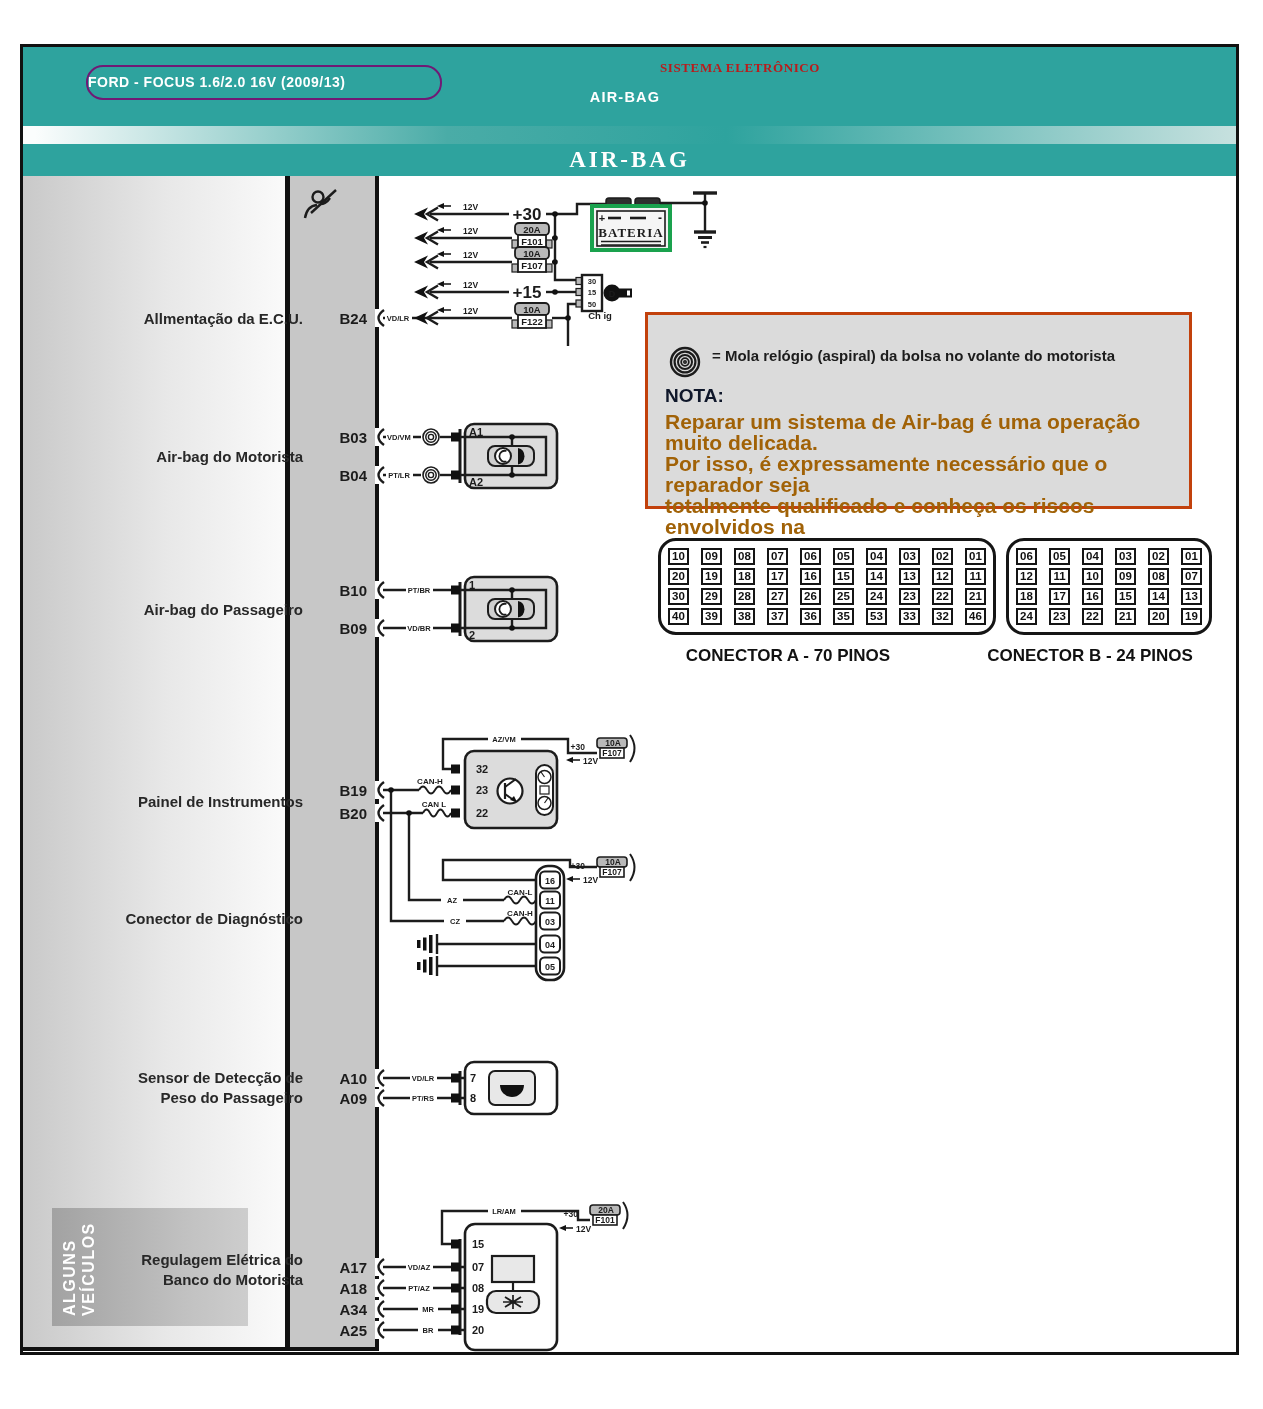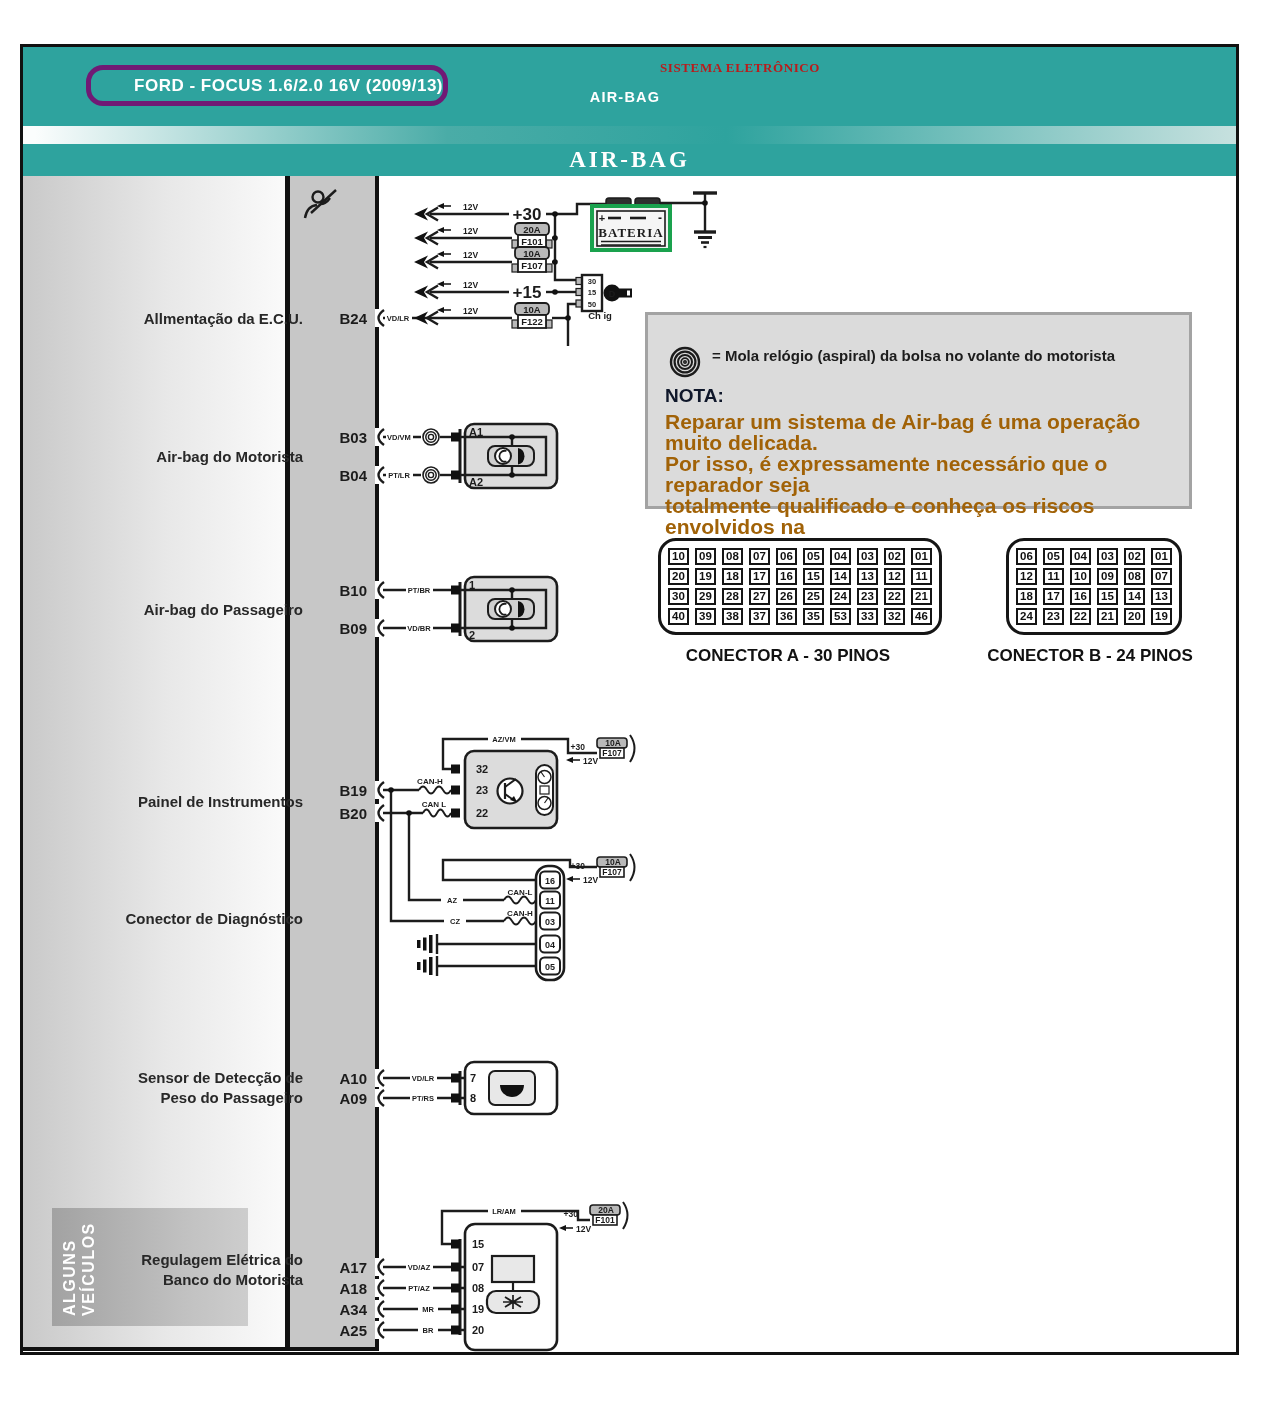--- a/index.html
+++ b/index.html
@@ -6,45 +6,45 @@
   .page{position:relative;width:1263px;height:1409px;background:#fff;
         font-family:"Liberation Sans",sans-serif;overflow:hidden;}
   .abs{position:absolute;}
   .frame{left:20px;top:44px;width:1213px;height:1305px;border:3px solid #111;background:#fff;}
   .header-band{left:23px;top:47px;width:1213px;height:79px;background:#2EA39E;}
   .grad-band{left:23px;top:126px;width:1213px;height:18px;
      background:linear-gradient(90deg,#fbfdfd 1%,#4aaca7 35%,#2EA39E 58%,#c7e1df 100%);}
   .title-band{left:23px;top:144px;width:1213px;height:32px;background:#2EA39E;}
   .page-title{width:100%;text-align:center;color:#fff;font-family:"Liberation Serif",serif;
      font-weight:bold;font-size:23px;letter-spacing:3px;line-height:32px;}
-  .ford-plate{left:86px;top:65px;width:352px;height:31px;border:5px solid #701a75;border-radius:17px;
-     color:#fff;font-weight:bold;font-size:17px;letter-spacing:.5px;text-align:right;line-height:31px;}
+  .ford-plate{left:86px;top:65px;width:352px;height:31px;border:2px solid #701a75;border-radius:17px;
+     color:#fff;font-weight:bold;font-size:14px;letter-spacing:.5px;text-align:left;line-height:31px;}
   .system-label{left:430px;top:60px;width:390px;text-align:right;color:#b91c1c;
      font-family:"Liberation Serif",serif;font-weight:bold;font-size:13px;letter-spacing:.6px;}
   .system-name{left:430px;top:89px;width:390px;text-align:center;color:#fff;
      font-weight:bold;font-size:14.5px;letter-spacing:1.2px;}
   .sidebar{left:23px;top:176px;width:262px;height:1171px;
      background:linear-gradient(90deg,#c9c9c9 0%,#e8e8e8 55%,#fafafa 100%);}
   .divider{left:285px;top:176px;width:5px;height:1171px;background:#111;}
   .ecu-col{left:290px;top:176px;width:85px;height:1171px;background:#c7c7c7;border-right:4px solid #111;}
   .bottom-bar{left:23px;top:1347px;width:356px;height:4px;background:#111;}
   .side-label{left:23px;width:248px;text-align:right;font-weight:bold;font-size:15px;
      color:#282828;white-space:pre-line;line-height:20px;padding-left:32px;}
   .alguns-box{left:52px;top:1208px;width:196px;height:118px;
      background:linear-gradient(90deg,#a2a2a2 0%,#c2c2c2 70%,#cdcdcd 100%);}
   .alguns-badge{left:60px;top:1316px;transform:rotate(-90deg);transform-origin:0 0;width:110px;
      color:#fff;font-weight:bold;font-size:16px;letter-spacing:1.5px;line-height:19px;white-space:pre-line;}
-  .note-box{left:645px;top:312px;width:541px;height:191px;background:#dbdbdb;border:3px solid #a3a3a3;}
+  .note-box{left:645px;top:312px;width:541px;height:191px;background:#dbdbdb;border:3px solid #c2410c;}
   .note-legend{left:64px;top:32px;width:460px;font-weight:bold;font-size:15px;color:#1c1c1c;}
   .note-title{left:17px;top:70px;font-weight:bold;font-size:19px;color:#0f172a;}
   .note-body{left:17px;top:96px;width:510px;font-weight:bold;font-size:21px;line-height:21px;
      color:#a16207;white-space:pre-line;}
   .conn{border:3px solid #151515;border-radius:18px;padding:7px;background:#fff;
      display:flex;flex-direction:column;gap:3px;}
-  .pin-row{display:flex;gap:6px;}
+  .pin-row{display:flex;gap:12px;}
   .pin-cell{box-sizing:border-box;width:21px;height:17px;border:2.5px solid #151515;background:#fff;
      font-weight:bold;font-size:11.5px;line-height:12px;text-align:center;color:#111;}
   .conn-title{font-weight:bold;font-size:17px;color:#111;text-align:center;}
   svg text{font-family:"Liberation Sans",sans-serif;fill:#1c1c1c;}
   .wl{font-size:7.5px;font-weight:bold;}
   .pn{font-size:11px;font-weight:bold;}
   .ecupin{font-size:15px;font-weight:bold;}
   .pw{font-size:17px;font-weight:bold;}
   .sm{font-size:8.5px;font-weight:bold;}
   .fz{font-size:9.5px;font-weight:bold;}
@@ -143,21 +143,21 @@
         <span class="pin-cell">38</span>
         <span class="pin-cell">37</span>
         <span class="pin-cell">36</span>
         <span class="pin-cell">35</span>
         <span class="pin-cell">53</span>
         <span class="pin-cell">33</span>
         <span class="pin-cell">32</span>
         <span class="pin-cell">46</span>
       </div>
     </div>
-  <div class="abs conn-title" style="left:648px;top:646px;width:280px">CONECTOR A - 30 PINOS</div>
+  <div class="abs conn-title" style="left:648px;top:646px;width:280px">CONECTOR A - 70 PINOS</div>
   <div class="abs conn" style="left:1006px;top:538px">
       <div class="pin-row">
         <span class="pin-cell">06</span>
         <span class="pin-cell">05</span>
         <span class="pin-cell">04</span>
         <span class="pin-cell">03</span>
         <span class="pin-cell">02</span>
         <span class="pin-cell">01</span>
       </div>
       <div class="pin-row">

